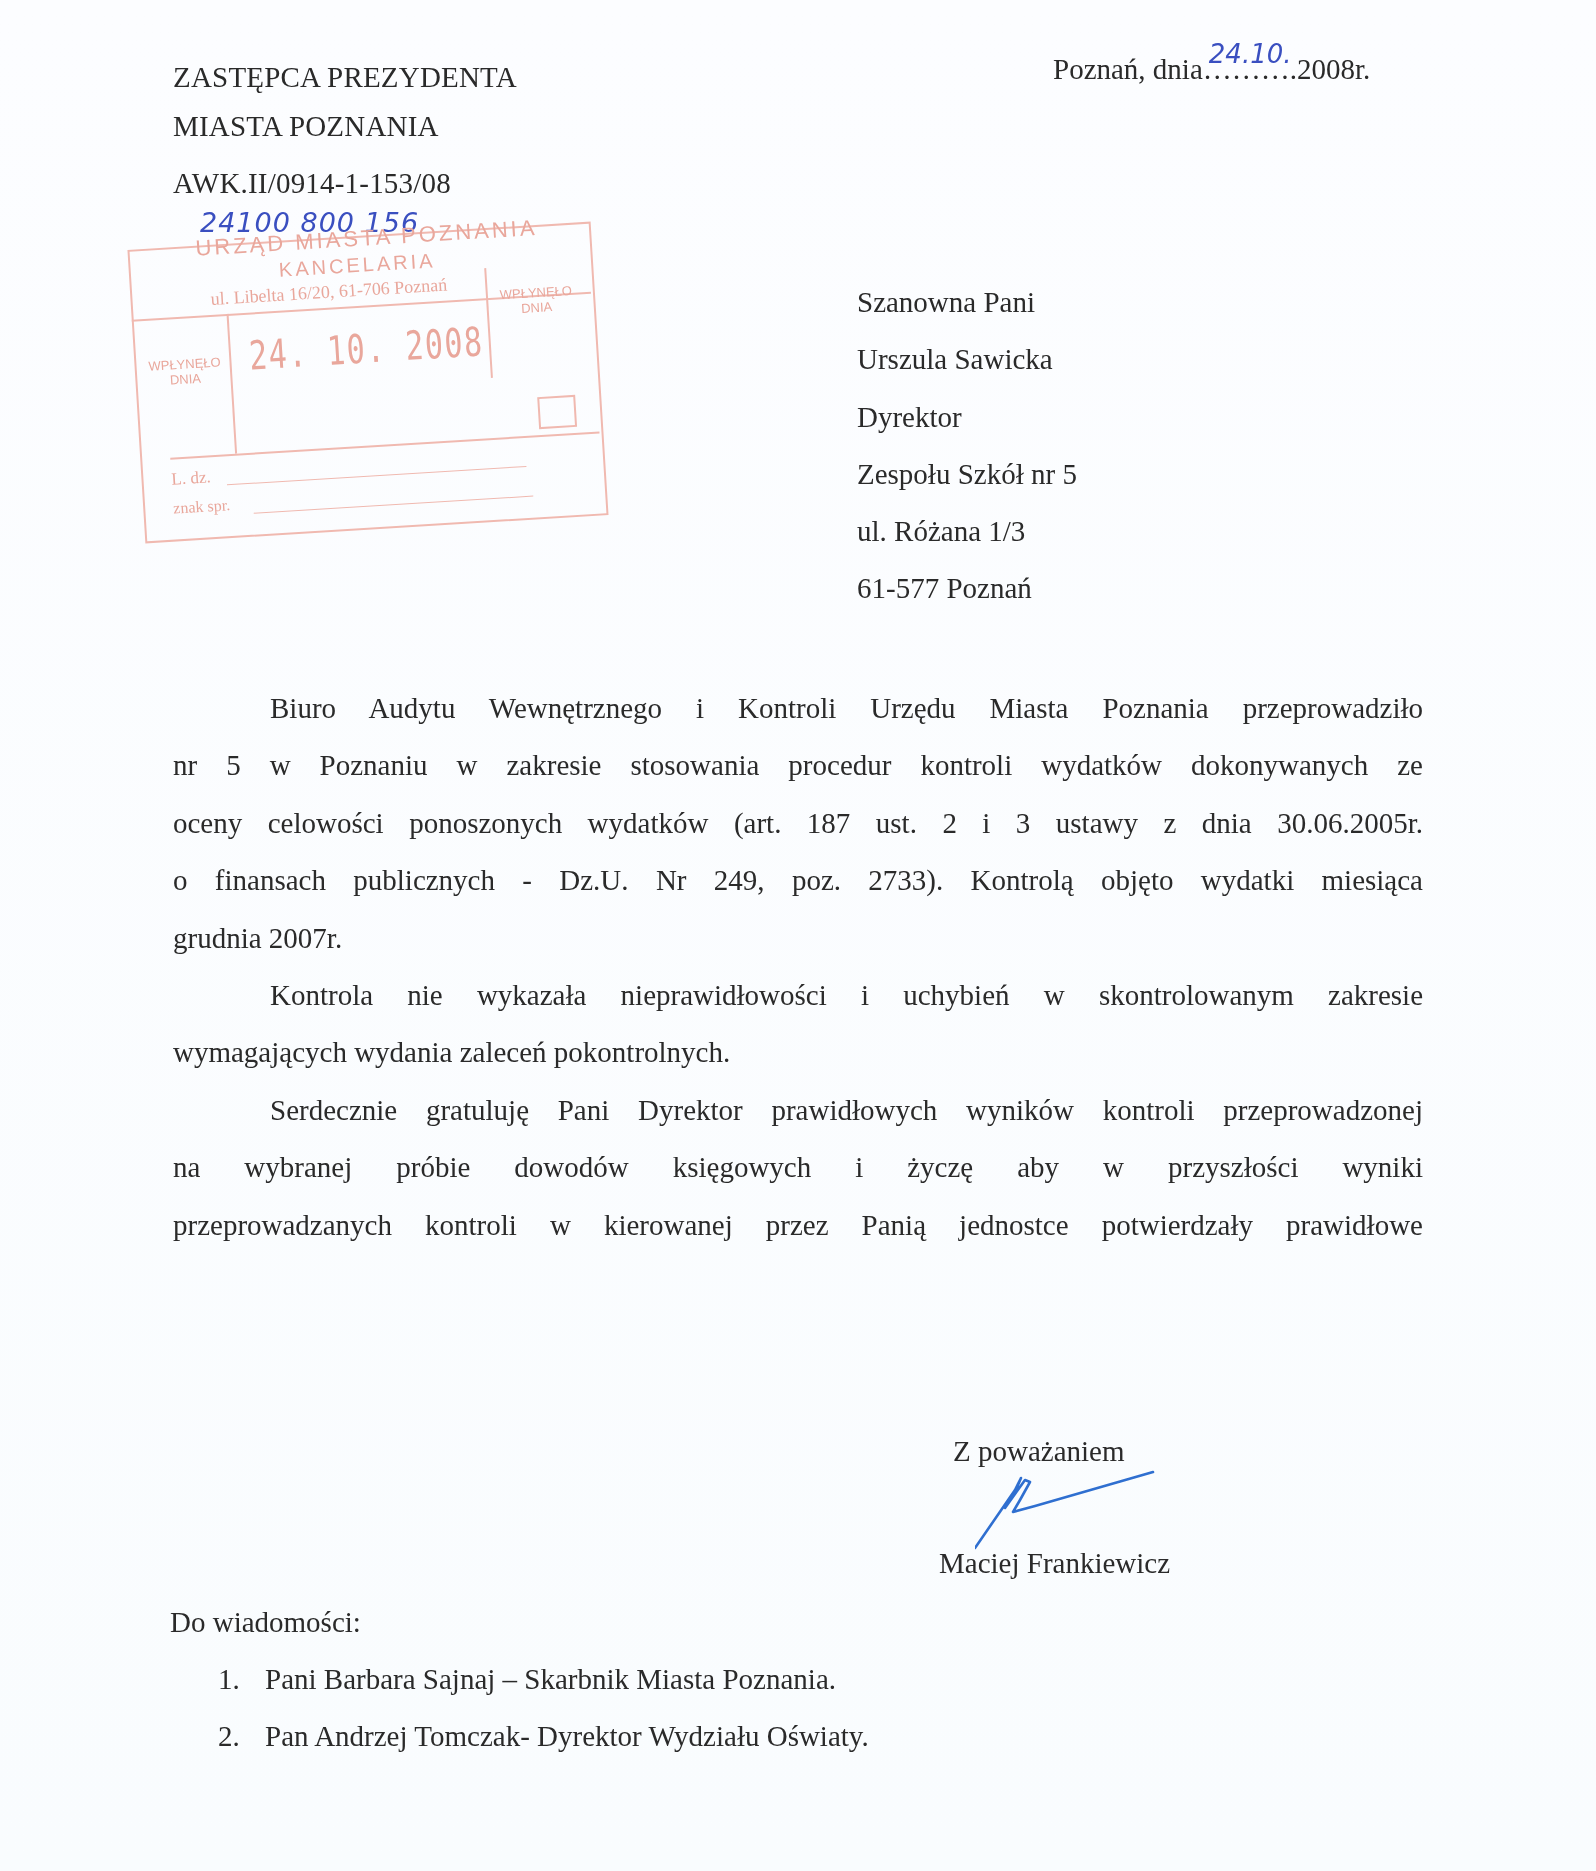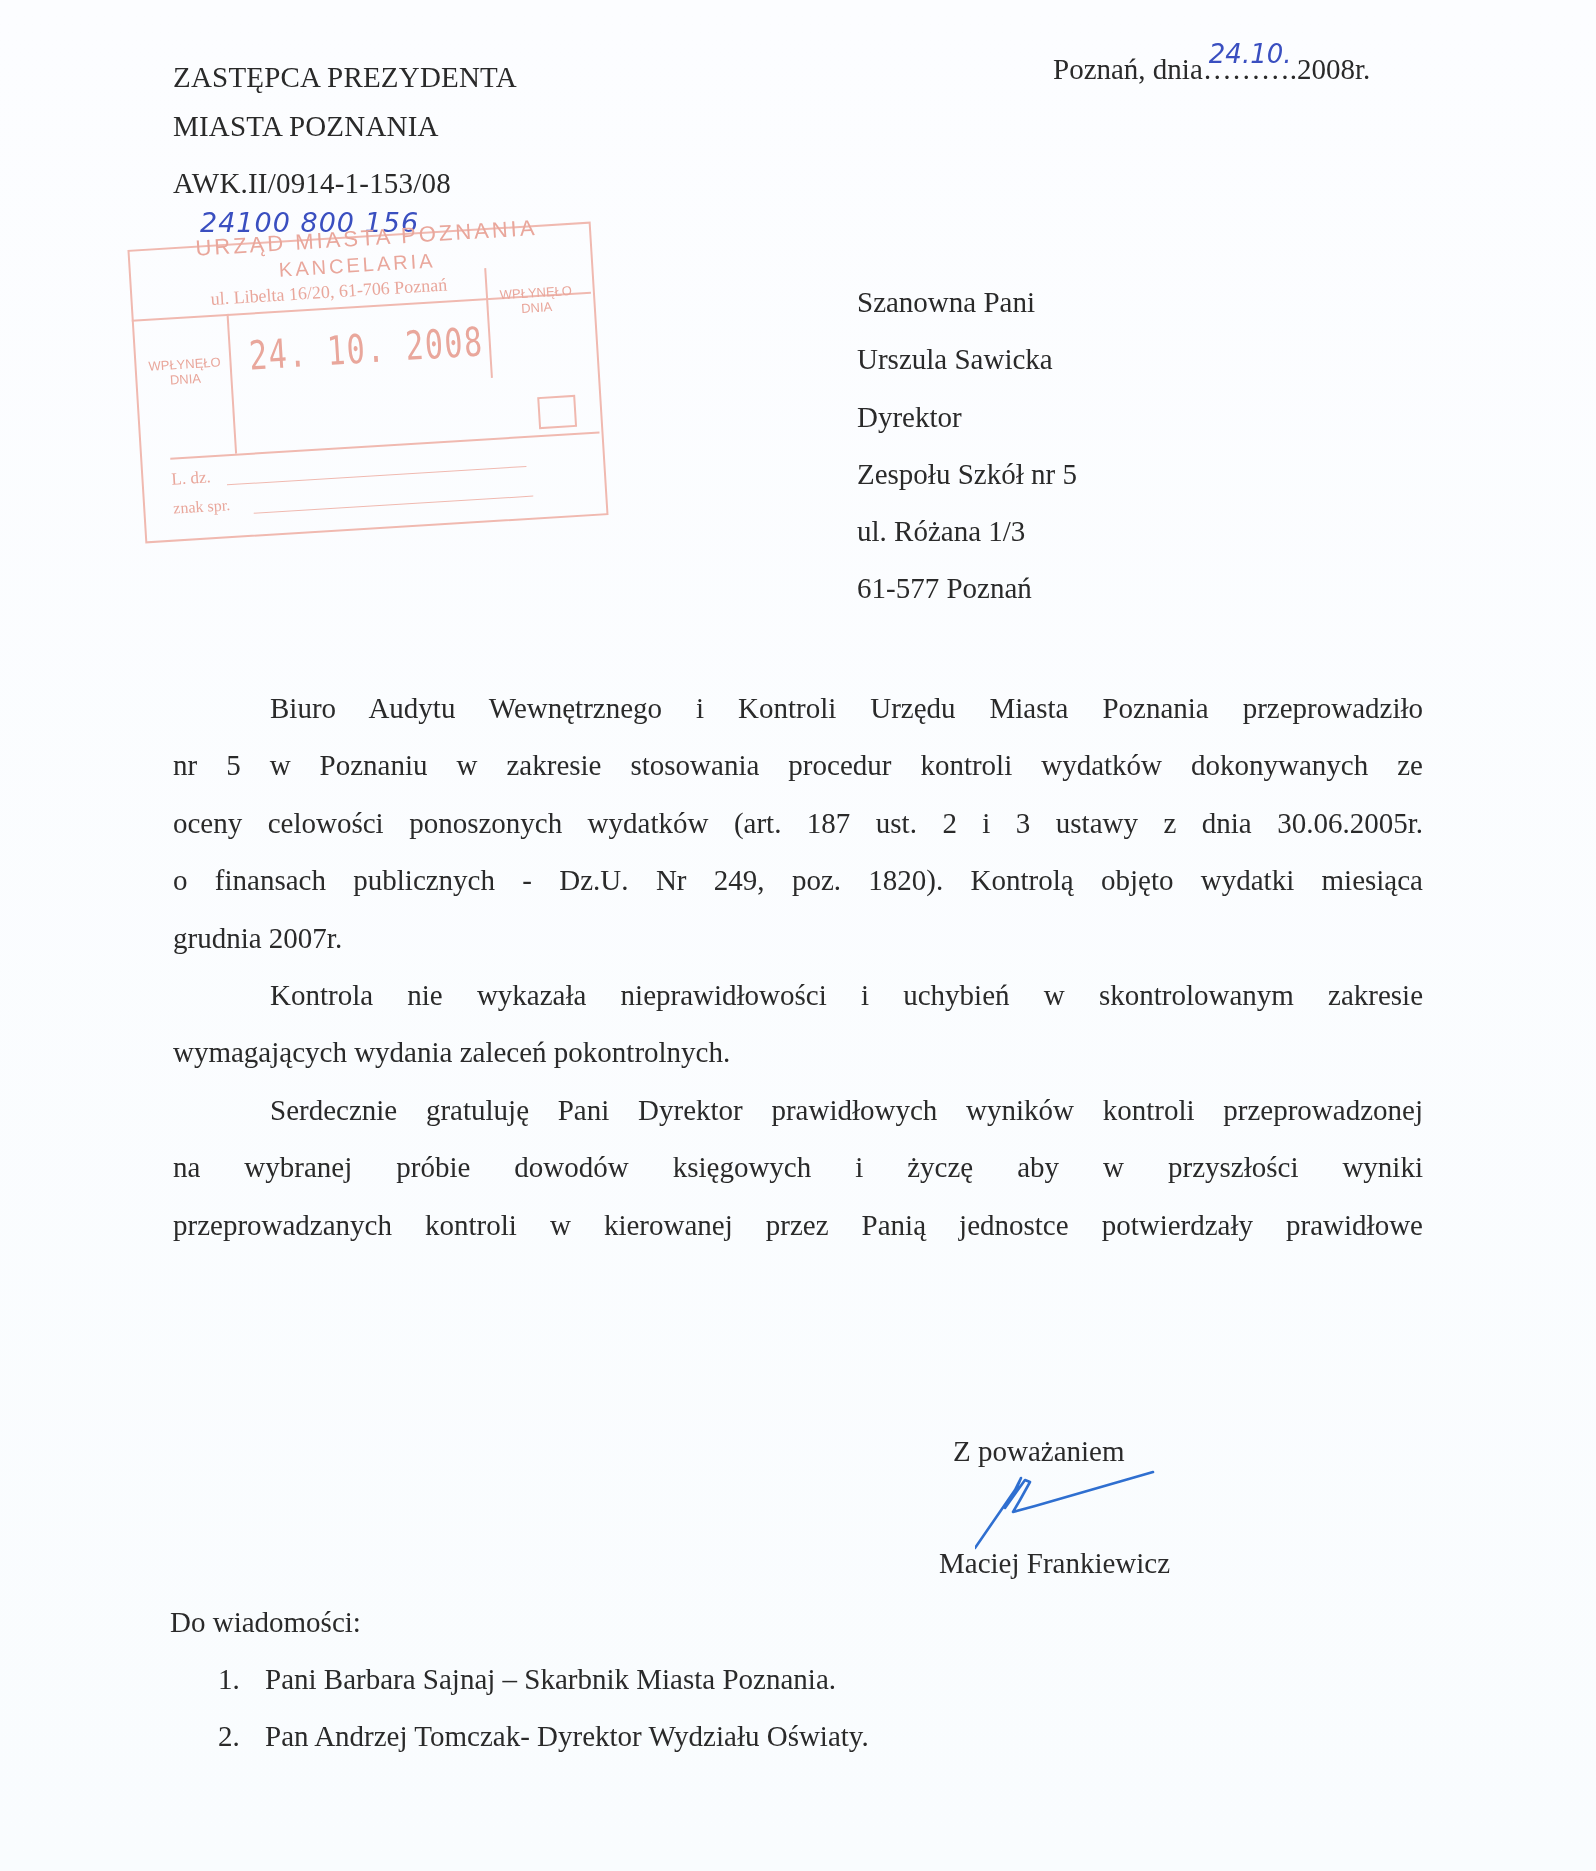--- a/index.html
+++ b/index.html
@@ -71,21 +71,21 @@
   <div class="t addr" style="top:400px;">Dyrektor</div>
   <div class="t addr" style="top:457px;">Zespołu Szkół  nr 5</div>
   <div class="t addr" style="top:514px;">ul. Różana 1/3</div>
   <div class="t addr" style="top:571px;">61-577  Poznań</div>
 
   <div class="body-text" style="top:680px;">
     <p class="para">
       <span class="line" style="text-indent:97px;">Biuro Audytu Wewnętrznego i Kontroli Urzędu Miasta Poznania przeprowadziło</span>
       <span class="line" style="text-indent:0;">nr 5 w Poznaniu     w zakresie stosowania procedur  kontroli wydatków dokonywanych ze</span>
       <span class="line" style="text-indent:0;">oceny celowości ponoszonych wydatków  (art. 187 ust. 2 i 3 ustawy z dnia 30.06.2005r.</span>
-      <span class="line" style="text-indent:0;">o finansach publicznych - Dz.U. Nr 249, poz. 1820). Kontrolą objęto wydatki miesiąca</span>
+      <span class="line" style="text-indent:0;">o finansach publicznych - Dz.U. Nr 249, poz. 2733). Kontrolą objęto wydatki miesiąca</span>
       <span class="line last" style="text-indent:0;">grudnia 2007r.</span>
     </p>
     <p class="para">
       <span class="line" style="text-indent:97px;">Kontrola nie wykazała nieprawidłowości i uchybień w skontrolowanym zakresie</span>
       <span class="line last" style="text-indent:0;">wymagających wydania zaleceń pokontrolnych.</span>
     </p>
     <p class="para">
       <span class="line" style="text-indent:97px;">Serdecznie gratuluję Pani Dyrektor prawidłowych wyników kontroli przeprowadzonej</span>
       <span class="line" style="text-indent:0;">na wybranej próbie dowodów księgowych i życzę aby w przyszłości wyniki</span>
       <span class="line" style="text-indent:0;">przeprowadzanych kontroli w kierowanej przez Panią jednostce  potwierdzały  prawidłowe</span>

